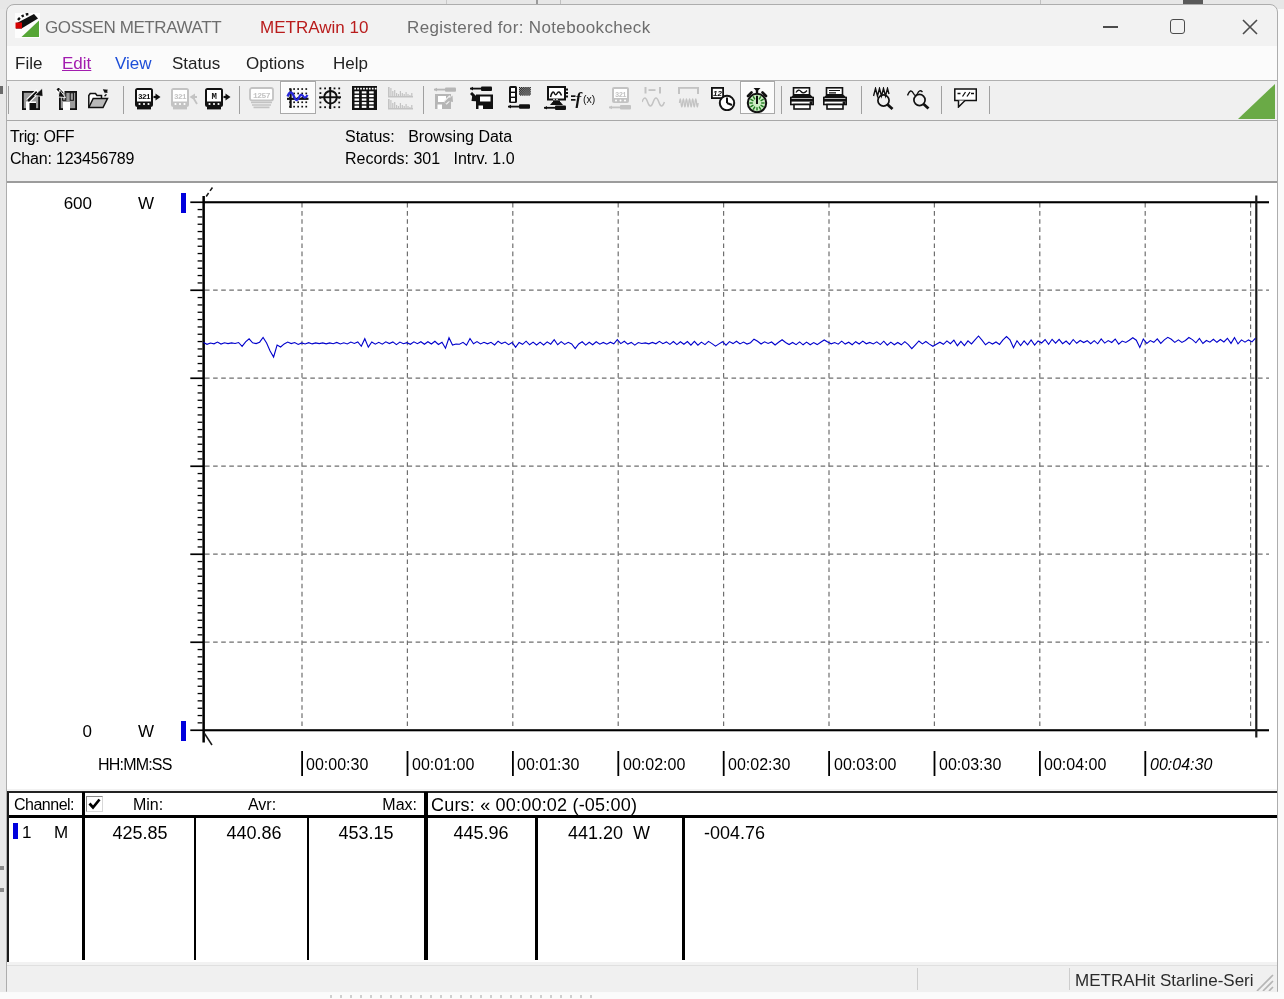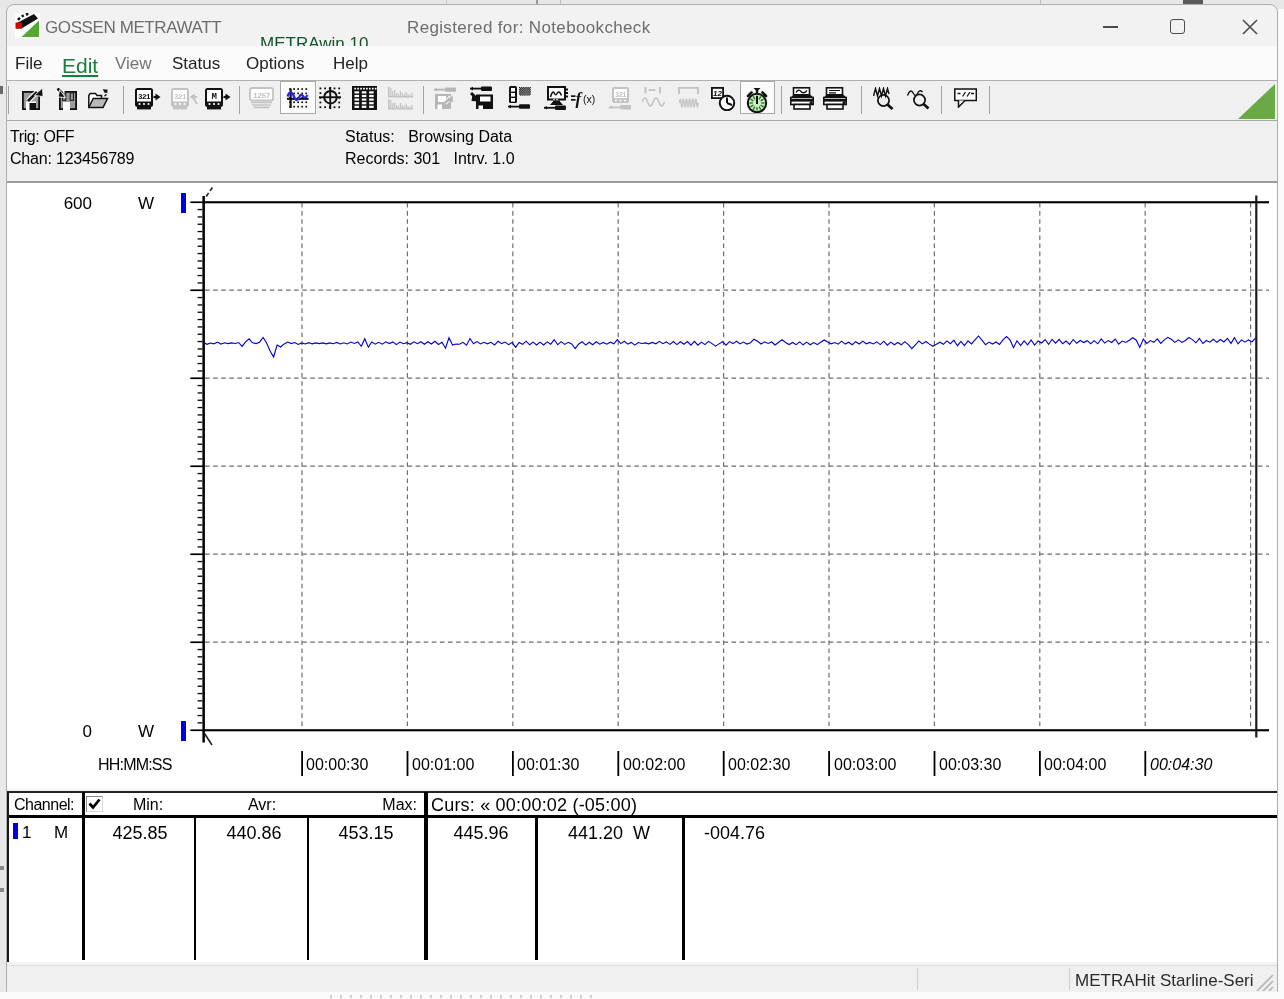--- a/index.html
+++ b/index.html
@@ -28,33 +28,33 @@
 <div class="abs" style="left:15px;top:13px;width:25px;height:25px;">
 <svg width="25" height="25" viewBox="0 0 25 25">
 <rect x="0" y="0" width="25" height="25" fill="#fdfdfd"></rect>
 <polygon points="6.5,24 24,24 24,7.5" fill="#56a636"></polygon>
 <polygon points="1,10.5 19,1 23,5.5 6.5,15.5 1,15.5" fill="#111"></polygon>
 <rect x="0.5" y="9.5" width="6.5" height="6" fill="#d40000"></rect>
 <path d="M3,7 Q8.5,0.5 15.5,1" stroke="#111" stroke-width="2.4" fill="none" stroke-dasharray="2.6 2.2"></path>
 </svg>
 </div>
 <div class="tx" style="left:45px;top:18px;font-size:17px;letter-spacing:-0.4px;color:#6d6d6d;">GOSSEN METRAWATT</div>
-<div class="tx" style="left:260px;top:18px;font-size:17px;color:#14532d;margin-top:16px;">METRAwin 10</div>
+<div class="tx" style="left:260px;top:18px;font-size:17px;color:#b91c1c;">METRAwin 10</div>
 <div class="tx" style="left:407px;top:18px;font-size:17px;letter-spacing:0.35px;color:#6d6d6d;">Registered for: Notebookcheck</div>
 
 <div class="abs" style="left:1103px;top:26px;width:15px;height:2px;background:#4c4c4c;"></div>
 <div class="abs" style="left:1170px;top:19px;width:15px;height:15px;border:1.6px solid #4c4c4c;border-radius:3px;"></div>
 <svg class="abs" style="left:1241px;top:18px;" width="18" height="18" viewBox="0 0 18 18">
 <path d="M2,2 L16,16 M16,2 L2,16" stroke="#4c4c4c" stroke-width="1.6"></path>
 </svg>
 
 <div class="abs" style="left:7px;top:46px;width:1270px;height:34px;background:#fbfbfb;"></div>
 <div class="tx" style="left:15px;top:54px;font-size:17px;color:#222;">File</div>
-<div class="tx" style="left:62px;top:54px;font-size:21px;color:#15803d;text-decoration:underline;">Edit</div>
-<div class="tx" style="left:115px;top:54px;font-size:17px;color:#737373;">View</div>
+<div class="tx" style="left:62px;top:54px;font-size:17px;color:#a21caf;text-decoration:underline;">Edit</div>
+<div class="tx" style="left:115px;top:54px;font-size:17px;color:#1d4ed8;">View</div>
 <div class="tx" style="left:172px;top:54px;font-size:17px;color:#222;">Status</div>
 <div class="tx" style="left:246px;top:54px;font-size:17px;color:#222;">Options</div>
 <div class="tx" style="left:333px;top:54px;font-size:17px;color:#222;">Help</div>
 
 <div class="abs" style="left:7px;top:80px;width:1270px;height:41px;background:#f0f0f0;border-top:1px solid #b0b0b0;border-bottom:1px solid #a8a8a8;"></div>
 
 <div class="abs" style="left:8px;top:86px;width:1px;height:28px;background:#a0a0a0;"></div>
 <div class="abs" style="left:123px;top:86px;width:1px;height:28px;background:#a0a0a0;"></div>
 <div class="abs" style="left:239px;top:86px;width:1px;height:28px;background:#a0a0a0;"></div>
 <div class="abs" style="left:423px;top:86px;width:1px;height:28px;background:#a0a0a0;"></div>

